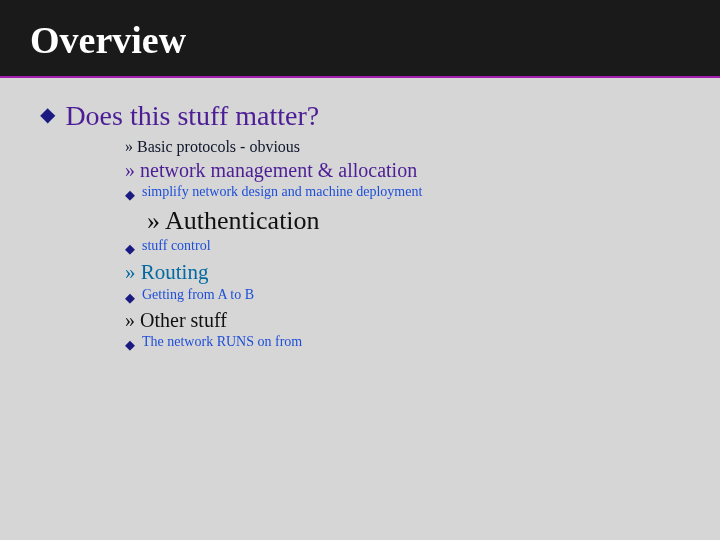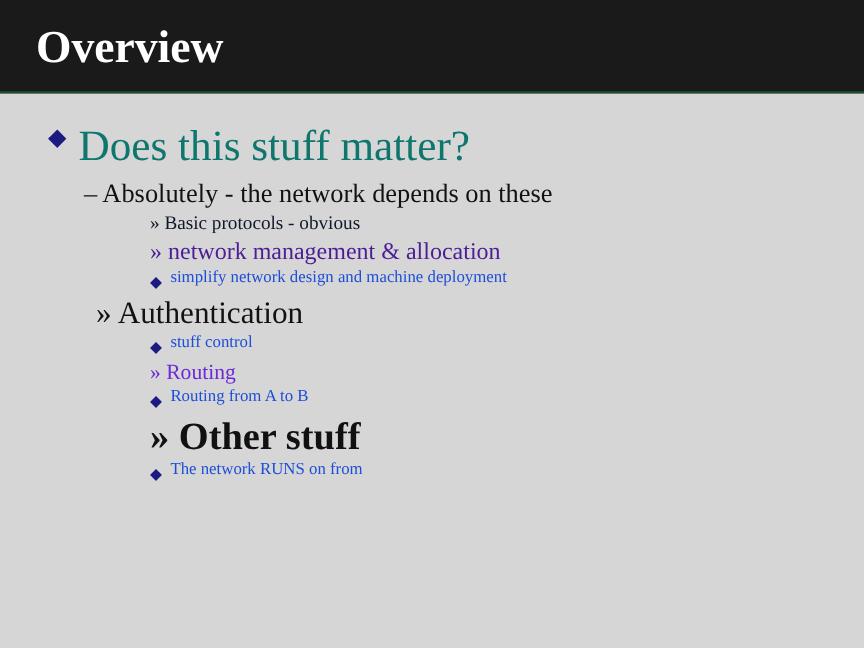--- a/index.html
+++ b/index.html
@@ -15,21 +15,21 @@
     .slide {
       width: 720px;
       height: 540px;
       display: flex;
       flex-direction: column;
     }
 
     .title-bar {
       background: #1a1a1a;
       padding: 18px 30px 14px 30px;
-      border-bottom: 2px solid #14532d;
+      border-bottom: 2px solid #a21caf;
     }
 
     .title-bar h1 {
       color: #ffffff;
       font-size: 38px;
       font-weight: bold;
       font-family: 'Times New Roman', Times, serif;
     }
 
     .content-area {
@@ -46,22 +46,22 @@
 
     .diamond {
       color: #1a1a80;
       font-size: 20px;
       margin-right: 10px;
       margin-top: 2px;
       flex-shrink: 0;
     }
 
     .top-bullet-text {
-      font-size: 36px;
-      color: #0f766e;
+      font-size: 28px;
+      color: #4c1d95;
       font-weight: normal;
     }
 
     .sub-item {
       margin-left: 30px;
       margin-bottom: 4px;
     }
 
     .sub-item-dash {
       font-size: 22px;
@@ -97,57 +97,54 @@
     <h1>Overview</h1>
   </div>
 
   <div class="content-area">
 
     <div class="top-bullet">
       <span class="diamond">◆</span>
       <span class="top-bullet-text">Does this stuff matter?</span>
     </div>
 
-    <div class="sub-item">
-      <span class="sub-item-dash">– Absolutely - the network depends on these</span>
-    </div>
 
     <div style="margin-left:85px; margin-bottom:3px;">
       <span style="font-size:16px; color:#0f172a;margin-top:45px;">» Basic protocols - obvious</span>
     </div>
 
     <div style="margin-left:85px; margin-bottom:2px;">
       <span style="font-size:20px; color:#4c1d95;">» network management &amp; allocation</span>
     </div>
 
     <div class="level3">
       <span class="level3-diamond">◆</span>
       <span class="level3-text">simplify network design and machine deployment</span>
     </div>
 
-    <div style="margin-left:40px; margin-bottom:2px; margin-top:2px;">
+    <div style="margin-left:107px; margin-bottom:2px; margin-top:2px;">
       <span style="font-size:26px; color:#111;">» Authentication</span>
     </div>
 
     <div class="level3">
       <span class="level3-diamond">◆</span>
       <span class="level3-text">stuff control</span>
     </div>
 
     <div style="margin-left:85px; margin-bottom:2px; margin-top:2px;">
-      <span style="font-size:18px; color:#6d28d9;">» Routing</span>
+      <span style="font-size:21px; color:#0369a1;">» Routing</span>
     </div>
 
     <div class="level3">
       <span class="level3-diamond">◆</span>
-      <span class="level3-text">Routing from A to B</span>
+      <span class="level3-text">Getting from A to B</span>
     </div>
 
     <div style="margin-left:85px; margin-bottom:2px; margin-top:2px;">
-      <span style="font-size:32px; color:#111;font-weight:bold;">» Other stuff</span>
+      <span style="font-size:20px; color:#111;">» Other stuff</span>
     </div>
 
     <div class="level3">
       <span class="level3-diamond">◆</span>
       <span class="level3-text">The network RUNS on from</span>
     </div>
 
   </div>
 </div>
 

